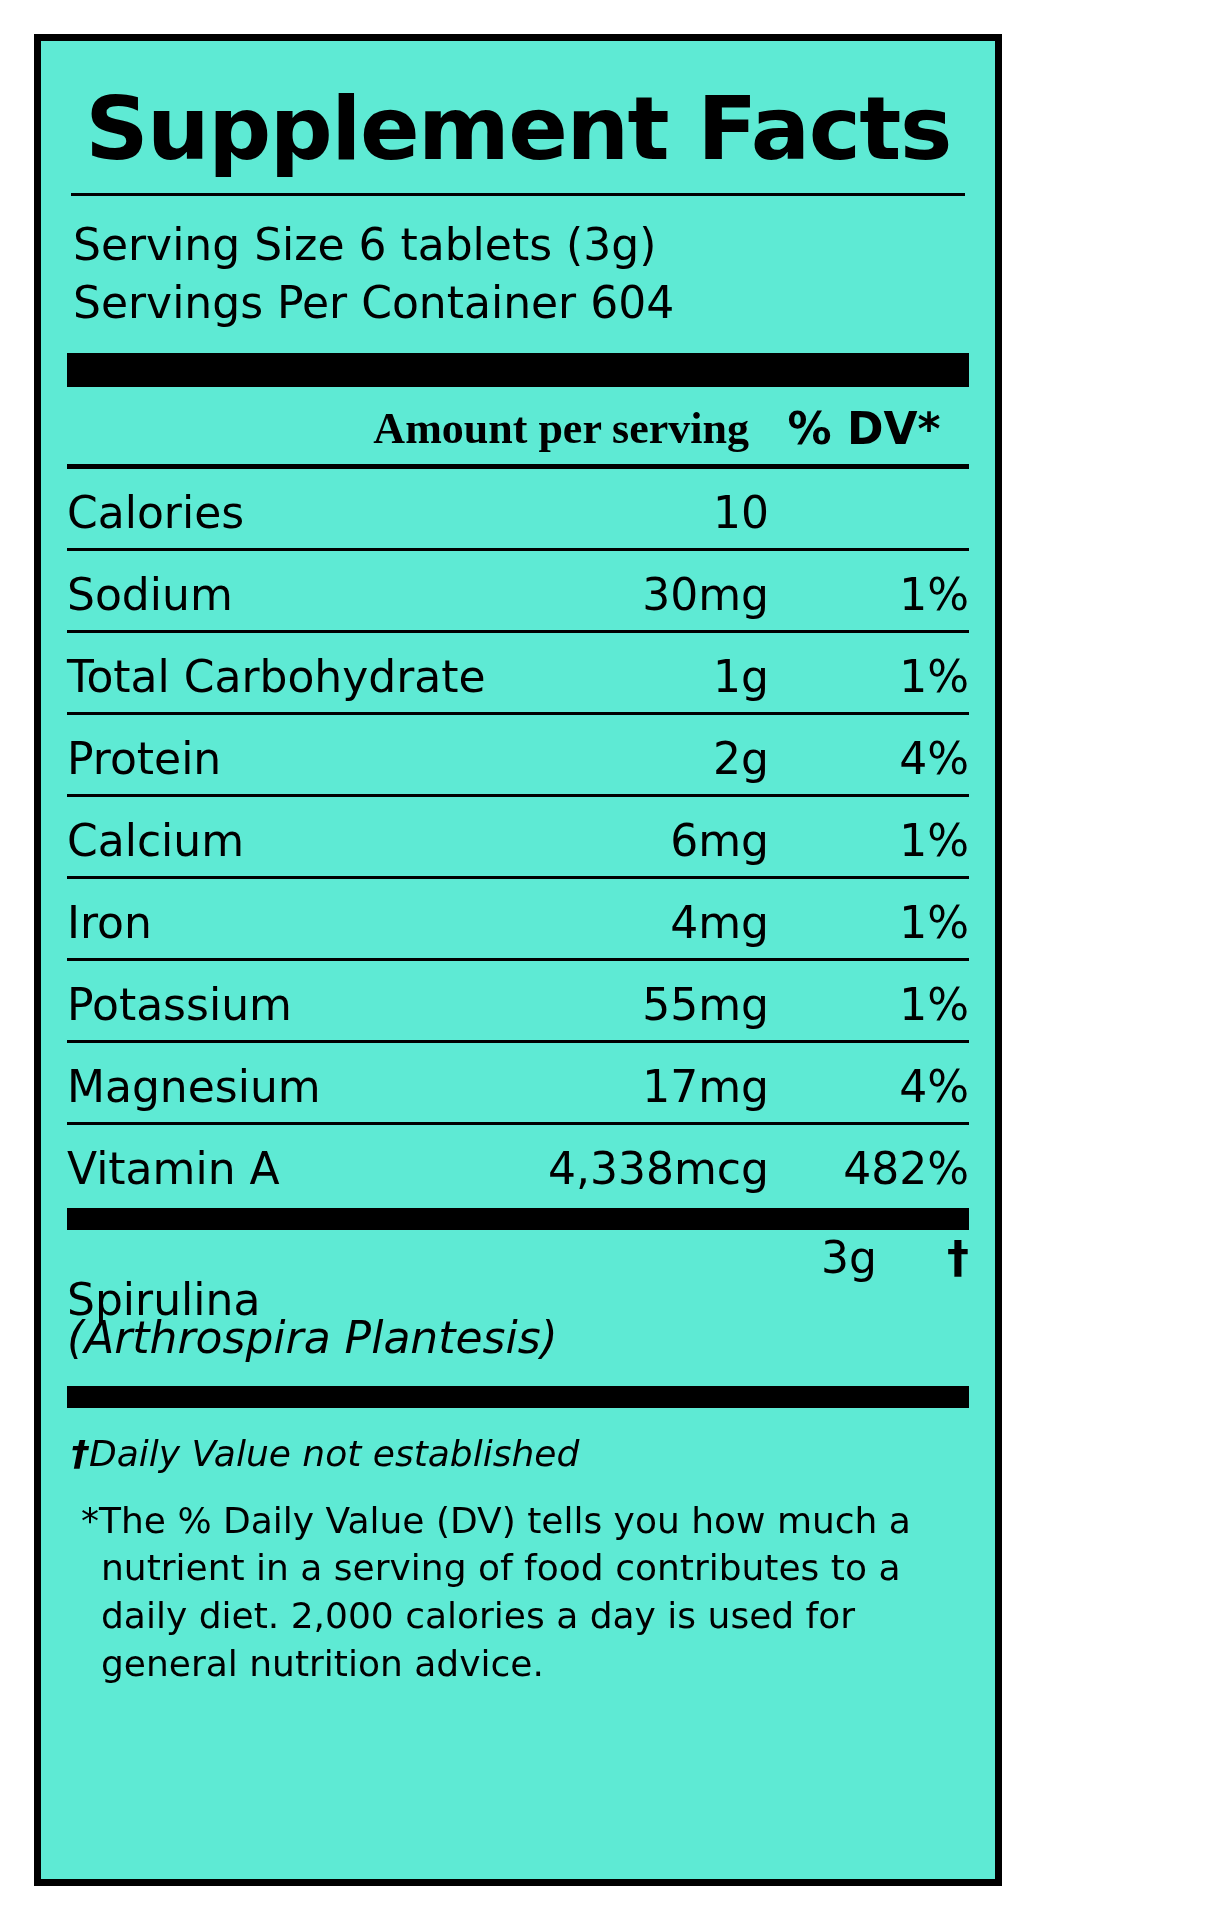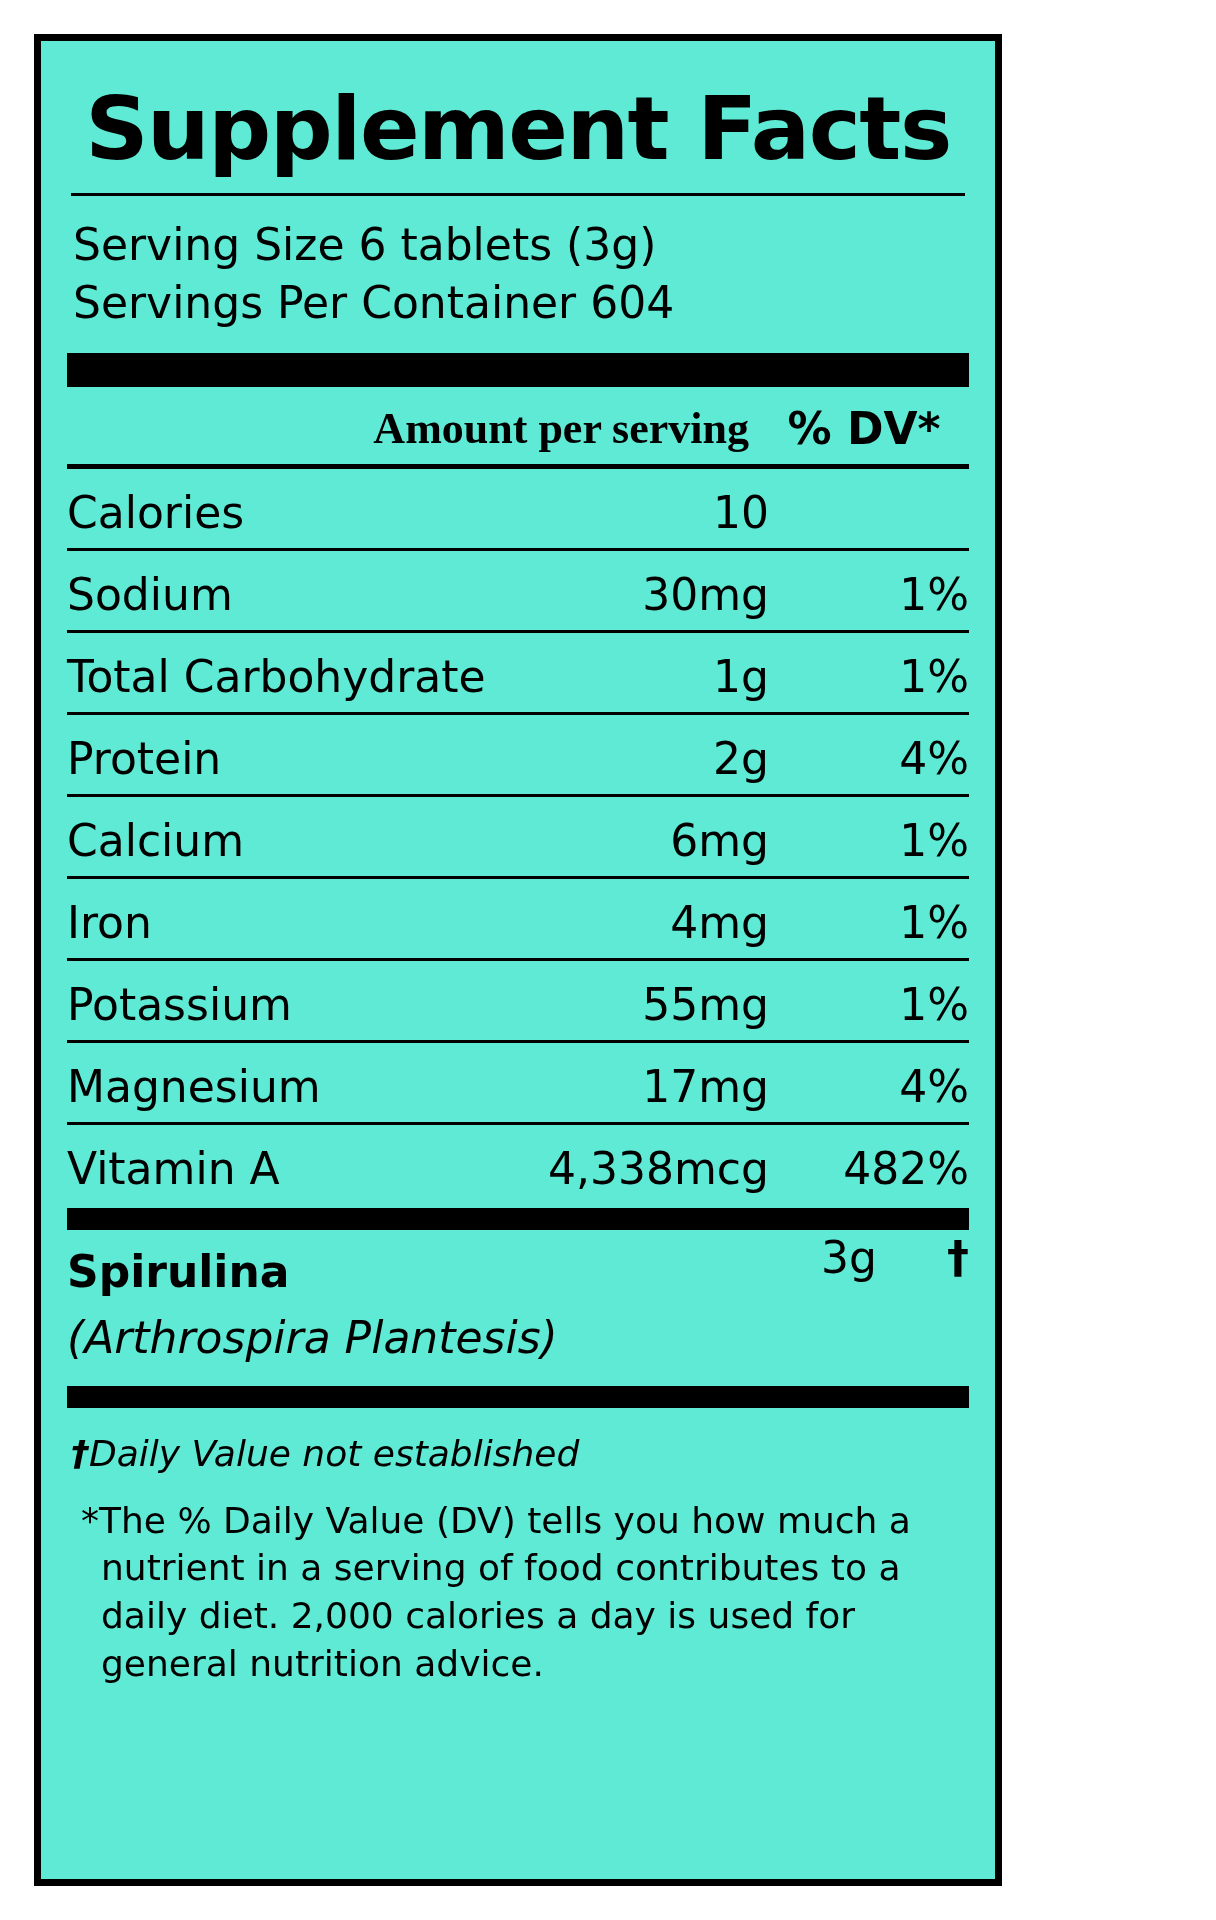--- a/index.html
+++ b/index.html
@@ -114,22 +114,21 @@
 
   .spirulina-row {
     position: relative;
     margin: 0 4px;
     font-size: 44px;
     height: 150px;
   }
   .spirulina-row .name {
     position: absolute;
     left: 0;
-    top: 16px;
-    font-weight: bold;
+    top: 44px;
   }
   .spirulina-row .latin {
     position: absolute;
     left: 0;
     top: 82px;
     font-style: italic;
   }
   .spirulina-row .amt {
     position: absolute;
     left: 0;

